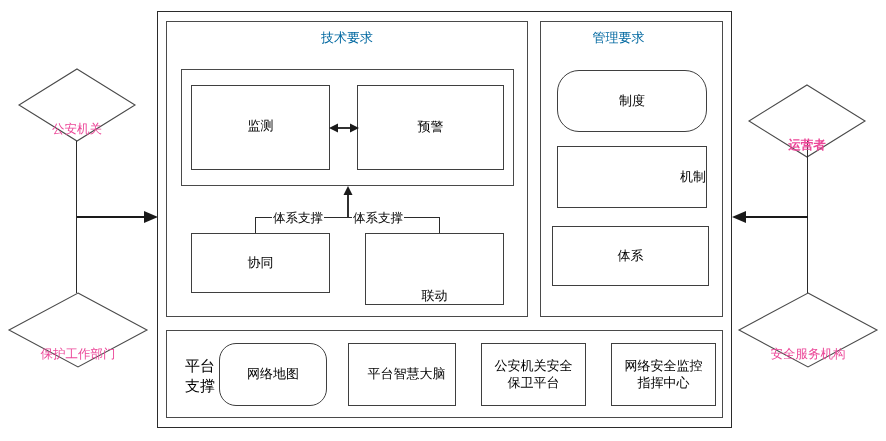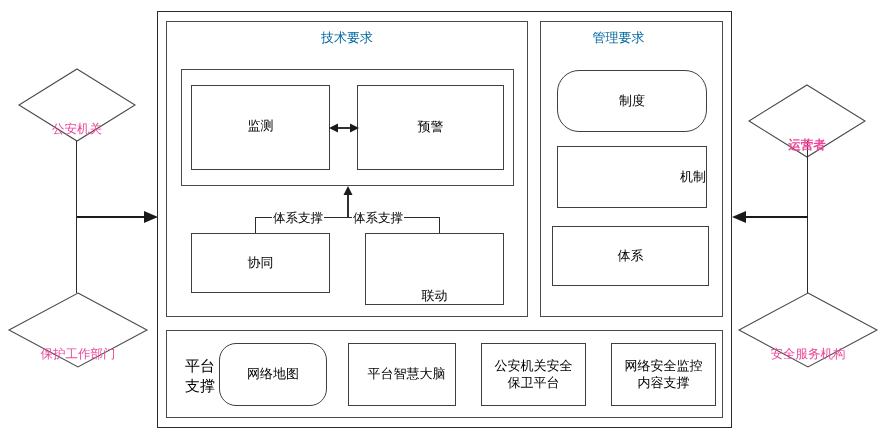--- a/index.html
+++ b/index.html
@@ -213,16 +213,16 @@
     <span>平台智慧大脑</span>
   </div>
 
   <div class="box leaf" style="left:481px; top:343px; width:105px; height:63px; white-space:pre-line;">
     <span style="white-space:pre-line;">公安机关安全
 保卫平台</span>
   </div>
 
   <div class="box leaf" style="left:611px; top:343px; width:105px; height:63px; white-space:pre-line;">
     <span style="white-space:pre-line;">网络安全监控
-内容支撑</span>
+指挥中心</span>
   </div>
 
 </div>
 
 </body></html>

